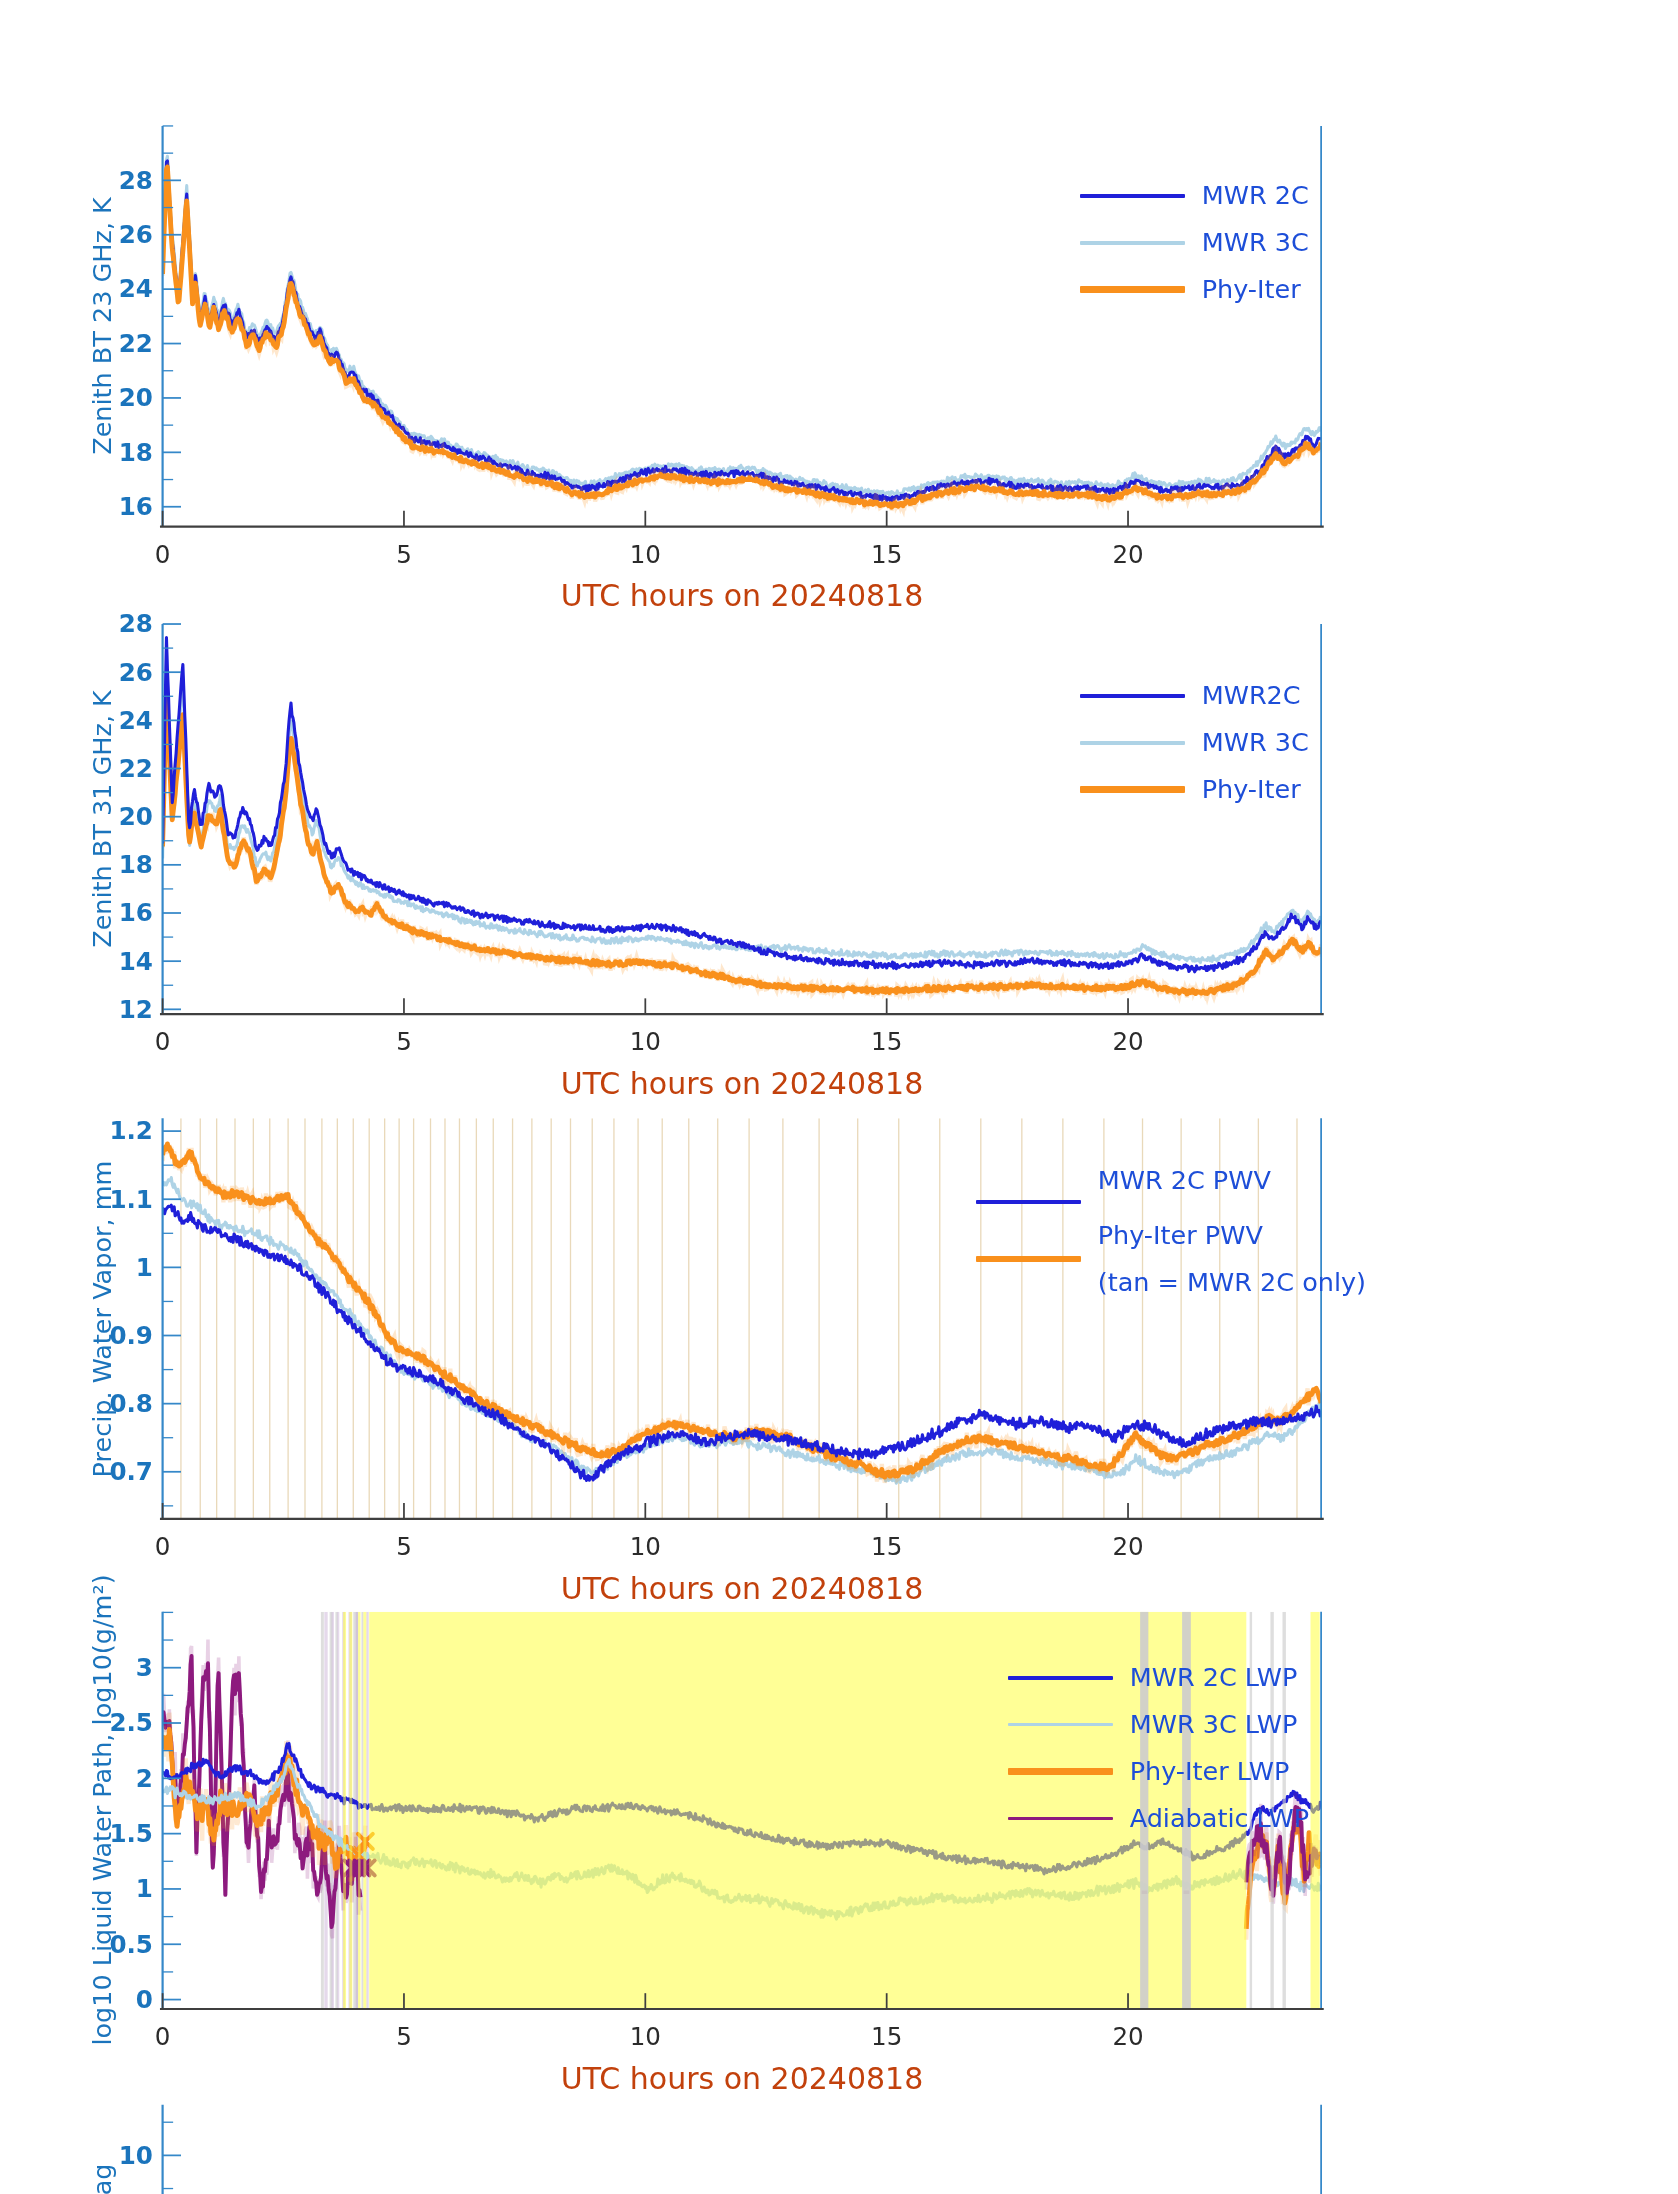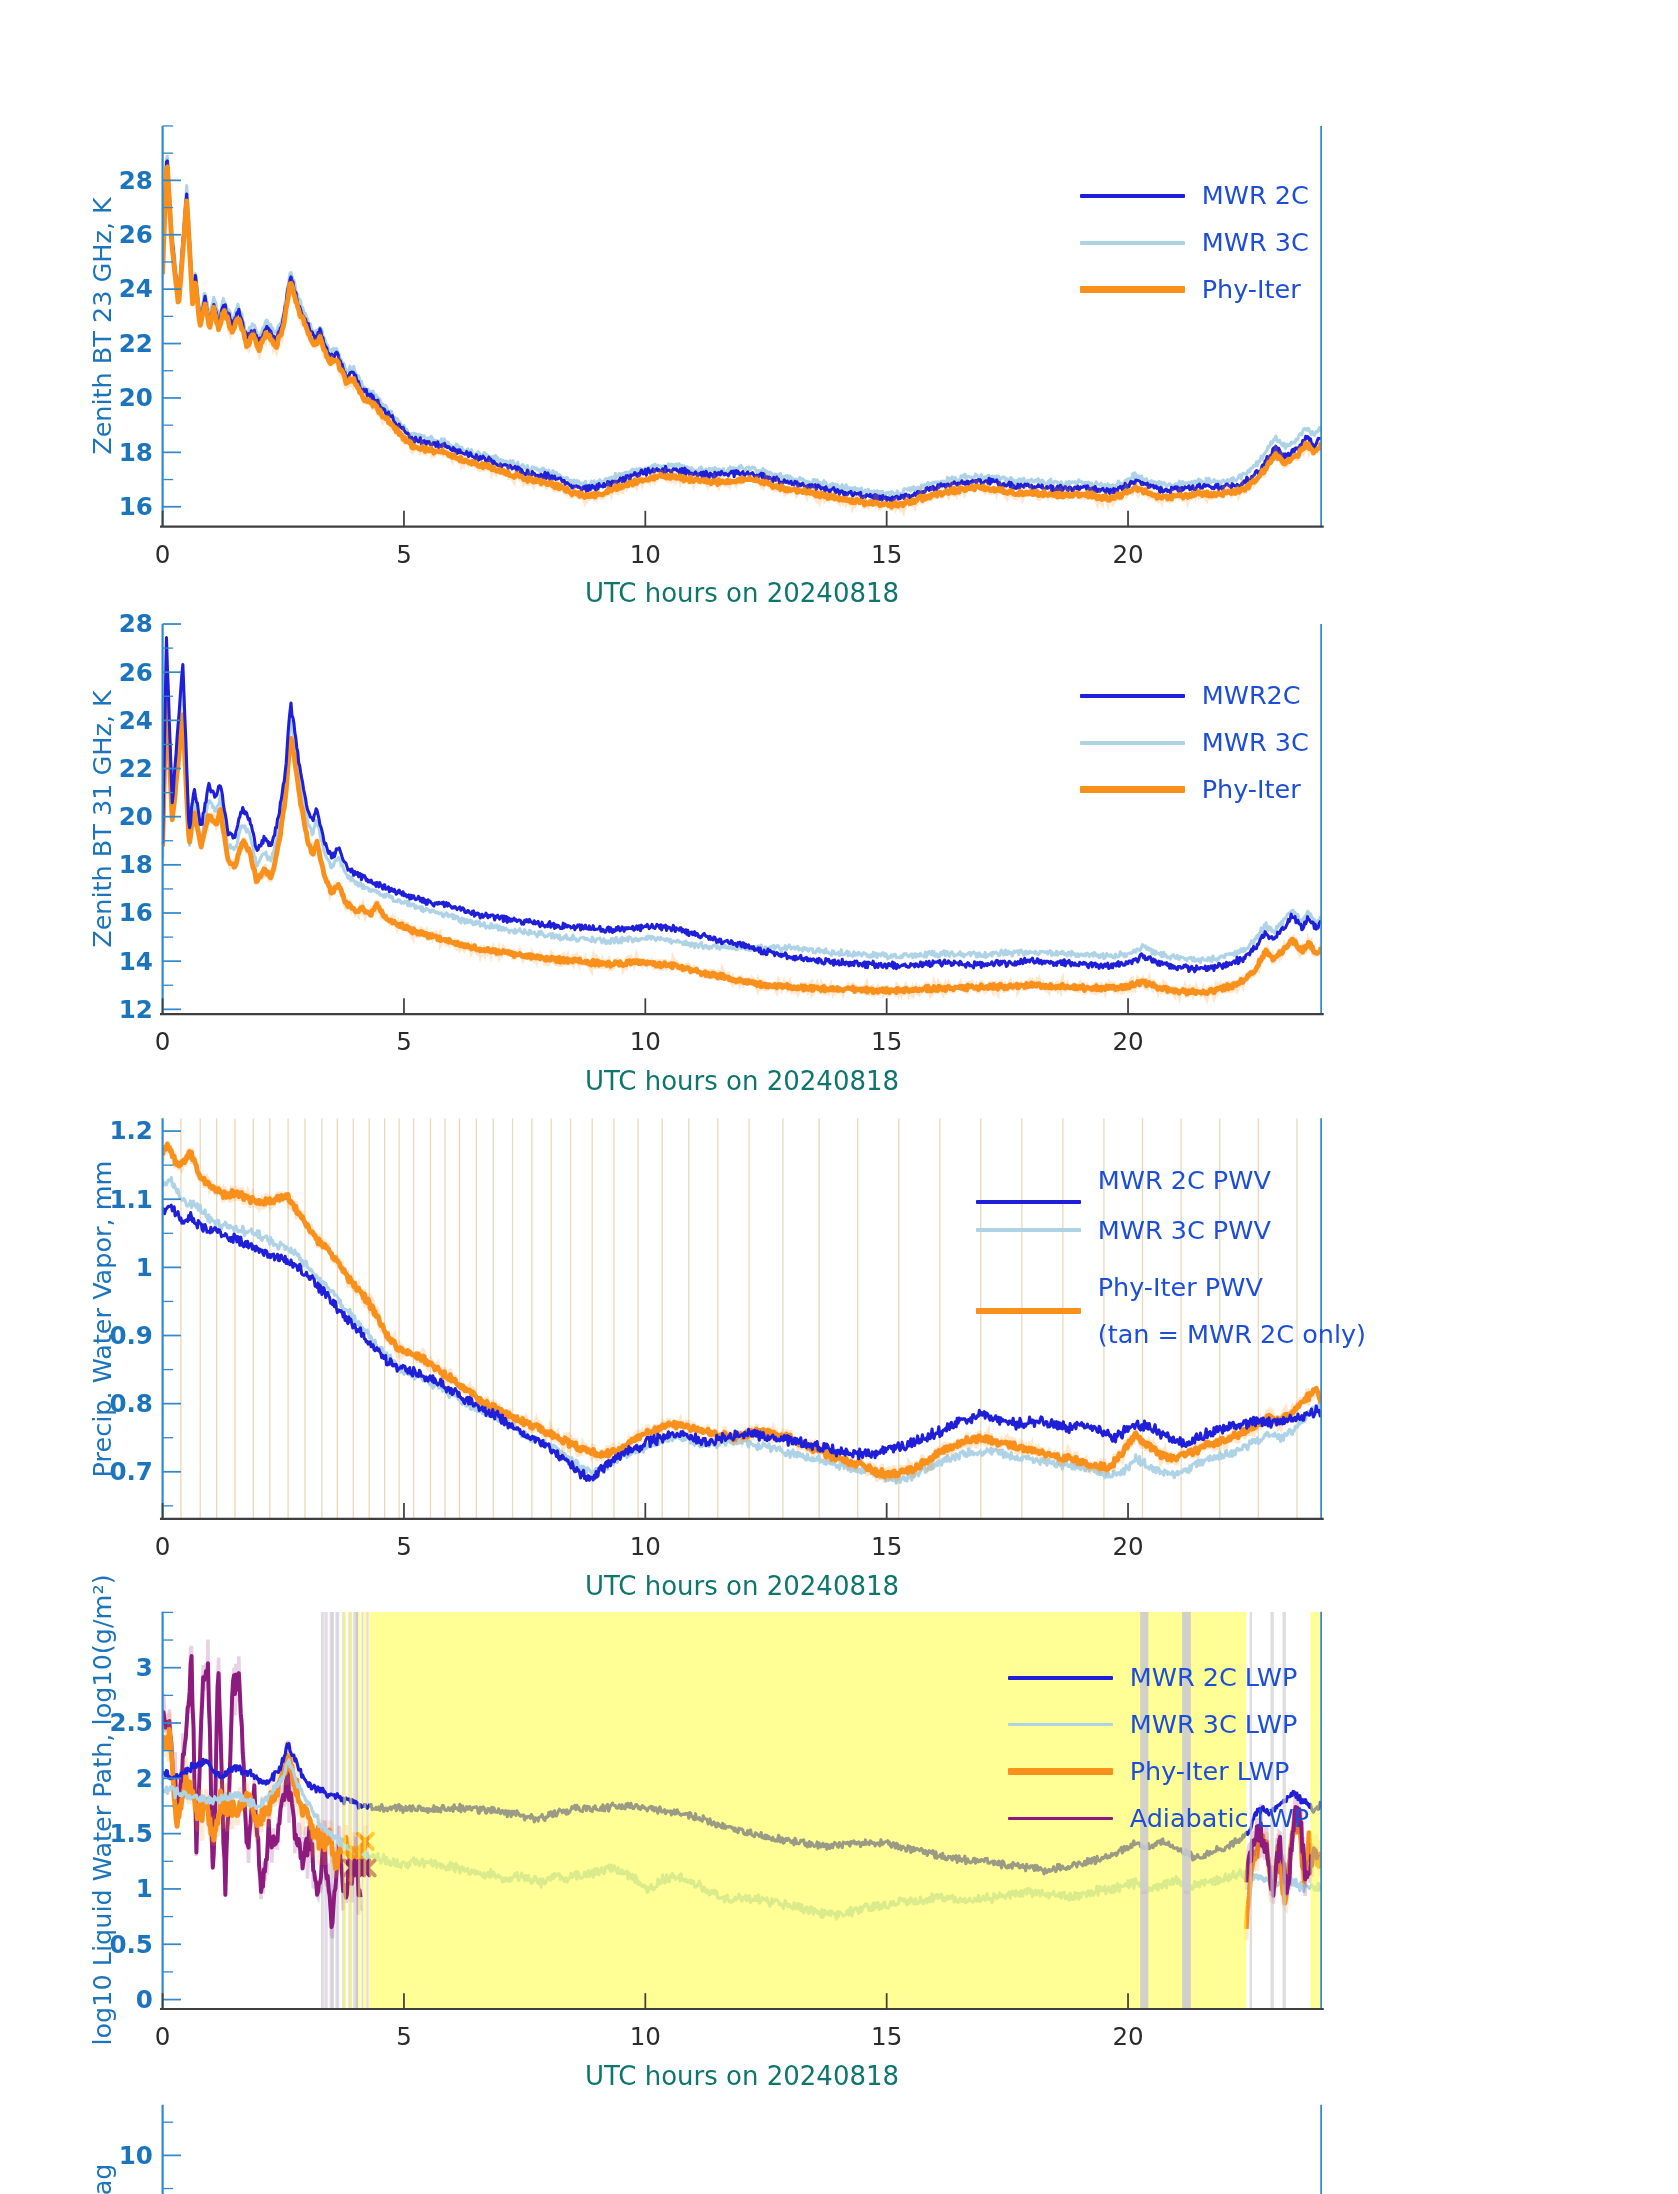--- a/index.html
+++ b/index.html
@@ -1,20 +1,20 @@
 <!DOCTYPE html>
 <html style="font-size:7px"><head>
 <meta charset="utf-8">
 <style>
   html,body{margin:0;padding:0;background:#ffffff;}
   body{width:1679px;height:2633px;position:relative;font-family:"DejaVu Sans","Liberation Sans",sans-serif;}
   #figure{position:absolute;left:0;top:0;width:1679px;height:2633px;background:#fff;}
   #chart-svg{position:absolute;left:0;top:0;}
   .ylabel{position:absolute;white-space:nowrap;font-size:25.5px;color:#1b74bc;transform:translate(-50%,-50%) rotate(-90deg);}
-  .xlabel{position:absolute;white-space:nowrap;font-size:26px;color:#0f766e;transform:translate(-50%,0);}
+  .xlabel{position:absolute;white-space:nowrap;font-size:30px;color:#c2410c;transform:translate(-50%,0);}
   .legend{position:absolute;display:flex;flex-direction:column;}
   .legend-row{display:flex;align-items:center;}
   .legend-swatch{width:105px;margin-right:16.7px;border-radius:0.9px;flex:0 0 auto;}
   .legend-label{font-size:25.5px;color:#1d4ed8;line-height:47px;white-space:nowrap;}
 </style>
 </head>
 <body>
 
 <div id="figure">
   <svg id="chart-svg" width="1679" height="2633" viewBox="0 0 3825 6000">
@@ -405,24 +405,20 @@
       <div class="legend-row" style="min-height: 41px;">
         <div class="legend-swatch" style="height: 6.1px; background: rgb(249, 144, 28);"></div>
         <div class="legend-label">Phy-Iter</div>
       </div>
     </div>
   <div class="legend" id="lg2" style="left: 976px; top: 1152px;">
       <div class="legend-row" style="min-height: 52px; align-items: flex-end;">
         <div class="legend-swatch" style="height: 4px; background: rgb(31, 31, 217);"></div>
         <div class="legend-label">MWR 2C PWV</div>
       </div>
-      <div class="legend-row" style="min-height: 52px;">
-        <div class="legend-swatch" style="height: 4px; background: rgb(174, 211, 230);"></div>
-        <div class="legend-label">MWR 3C PWV</div>
-      </div>
       <div class="legend-row" style="min-height: 52px; margin-top: 8px;">
         <div class="legend-swatch" style="height: 6.1px; background: rgb(249, 144, 28);"></div>
         <div class="legend-label">Phy-Iter PWV<div>(tan = MWR 2C only)</div></div>
       </div>
     </div>
   <div class="legend" id="lg3" style="left: 1008px; top: 1654px;">
       <div class="legend-row" style="min-height: 46px;">
         <div class="legend-swatch" style="height: 4px; background: rgb(31, 31, 217);"></div>
         <div class="legend-label">MWR 2C LWP</div>
       </div>

